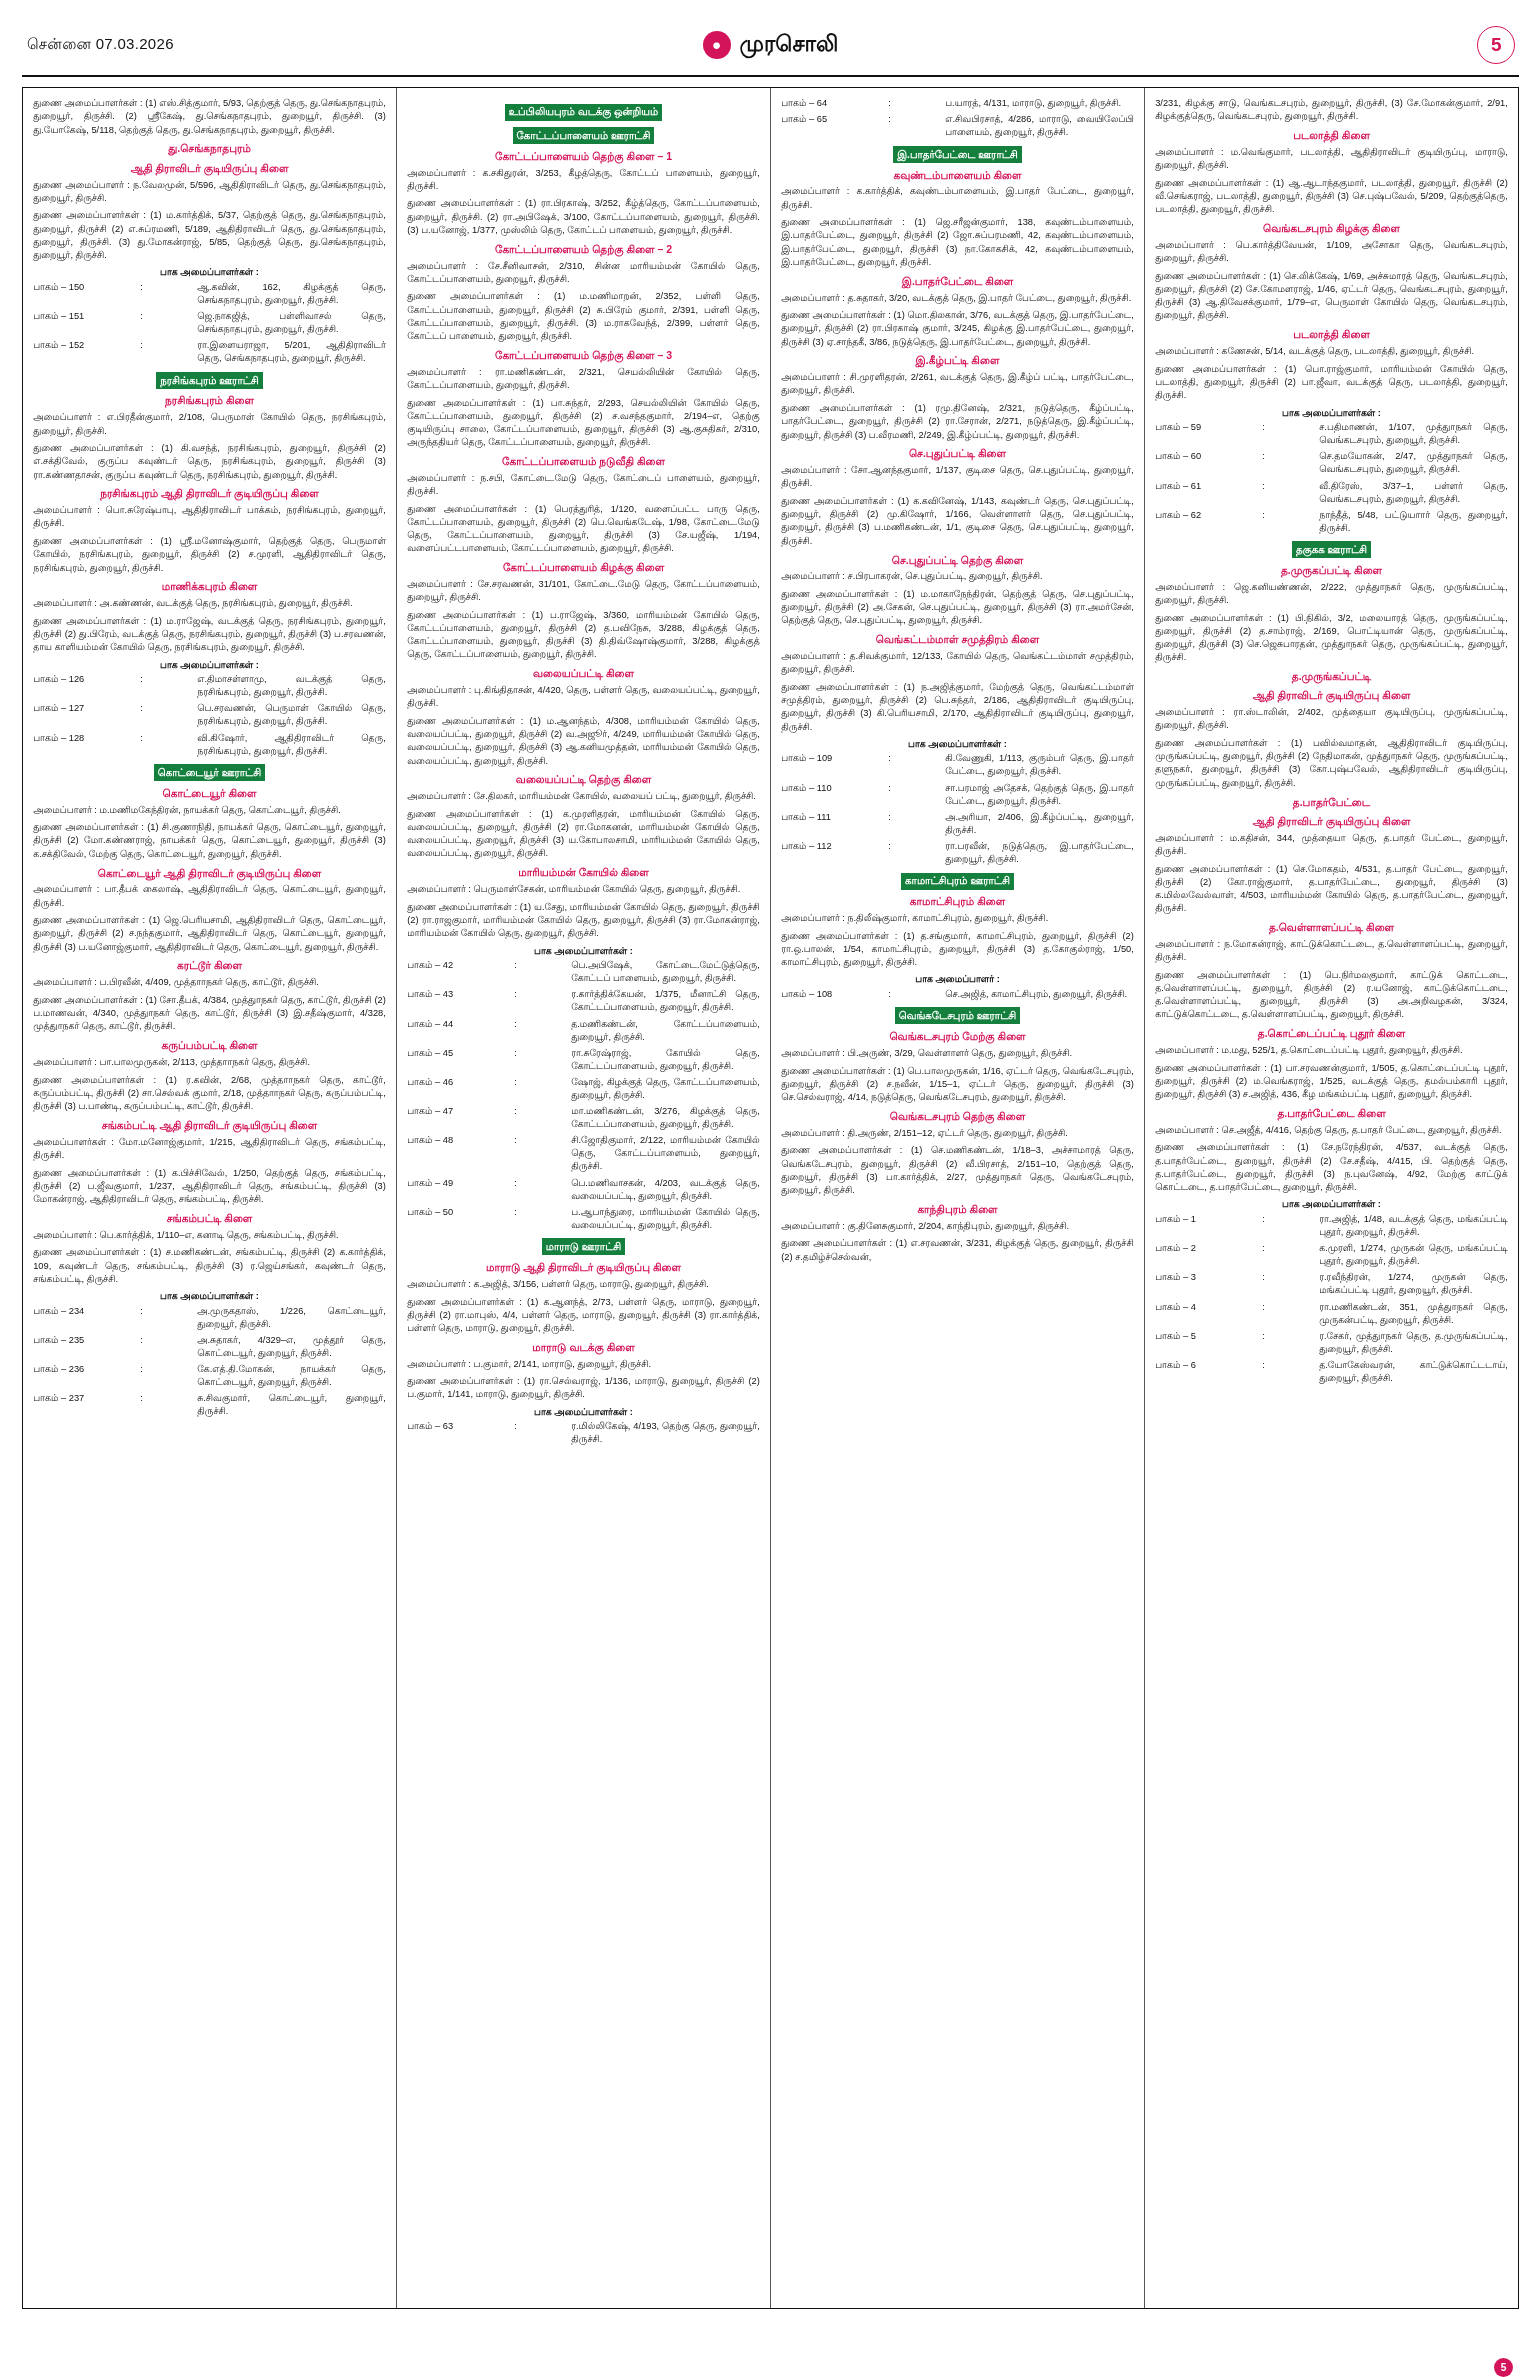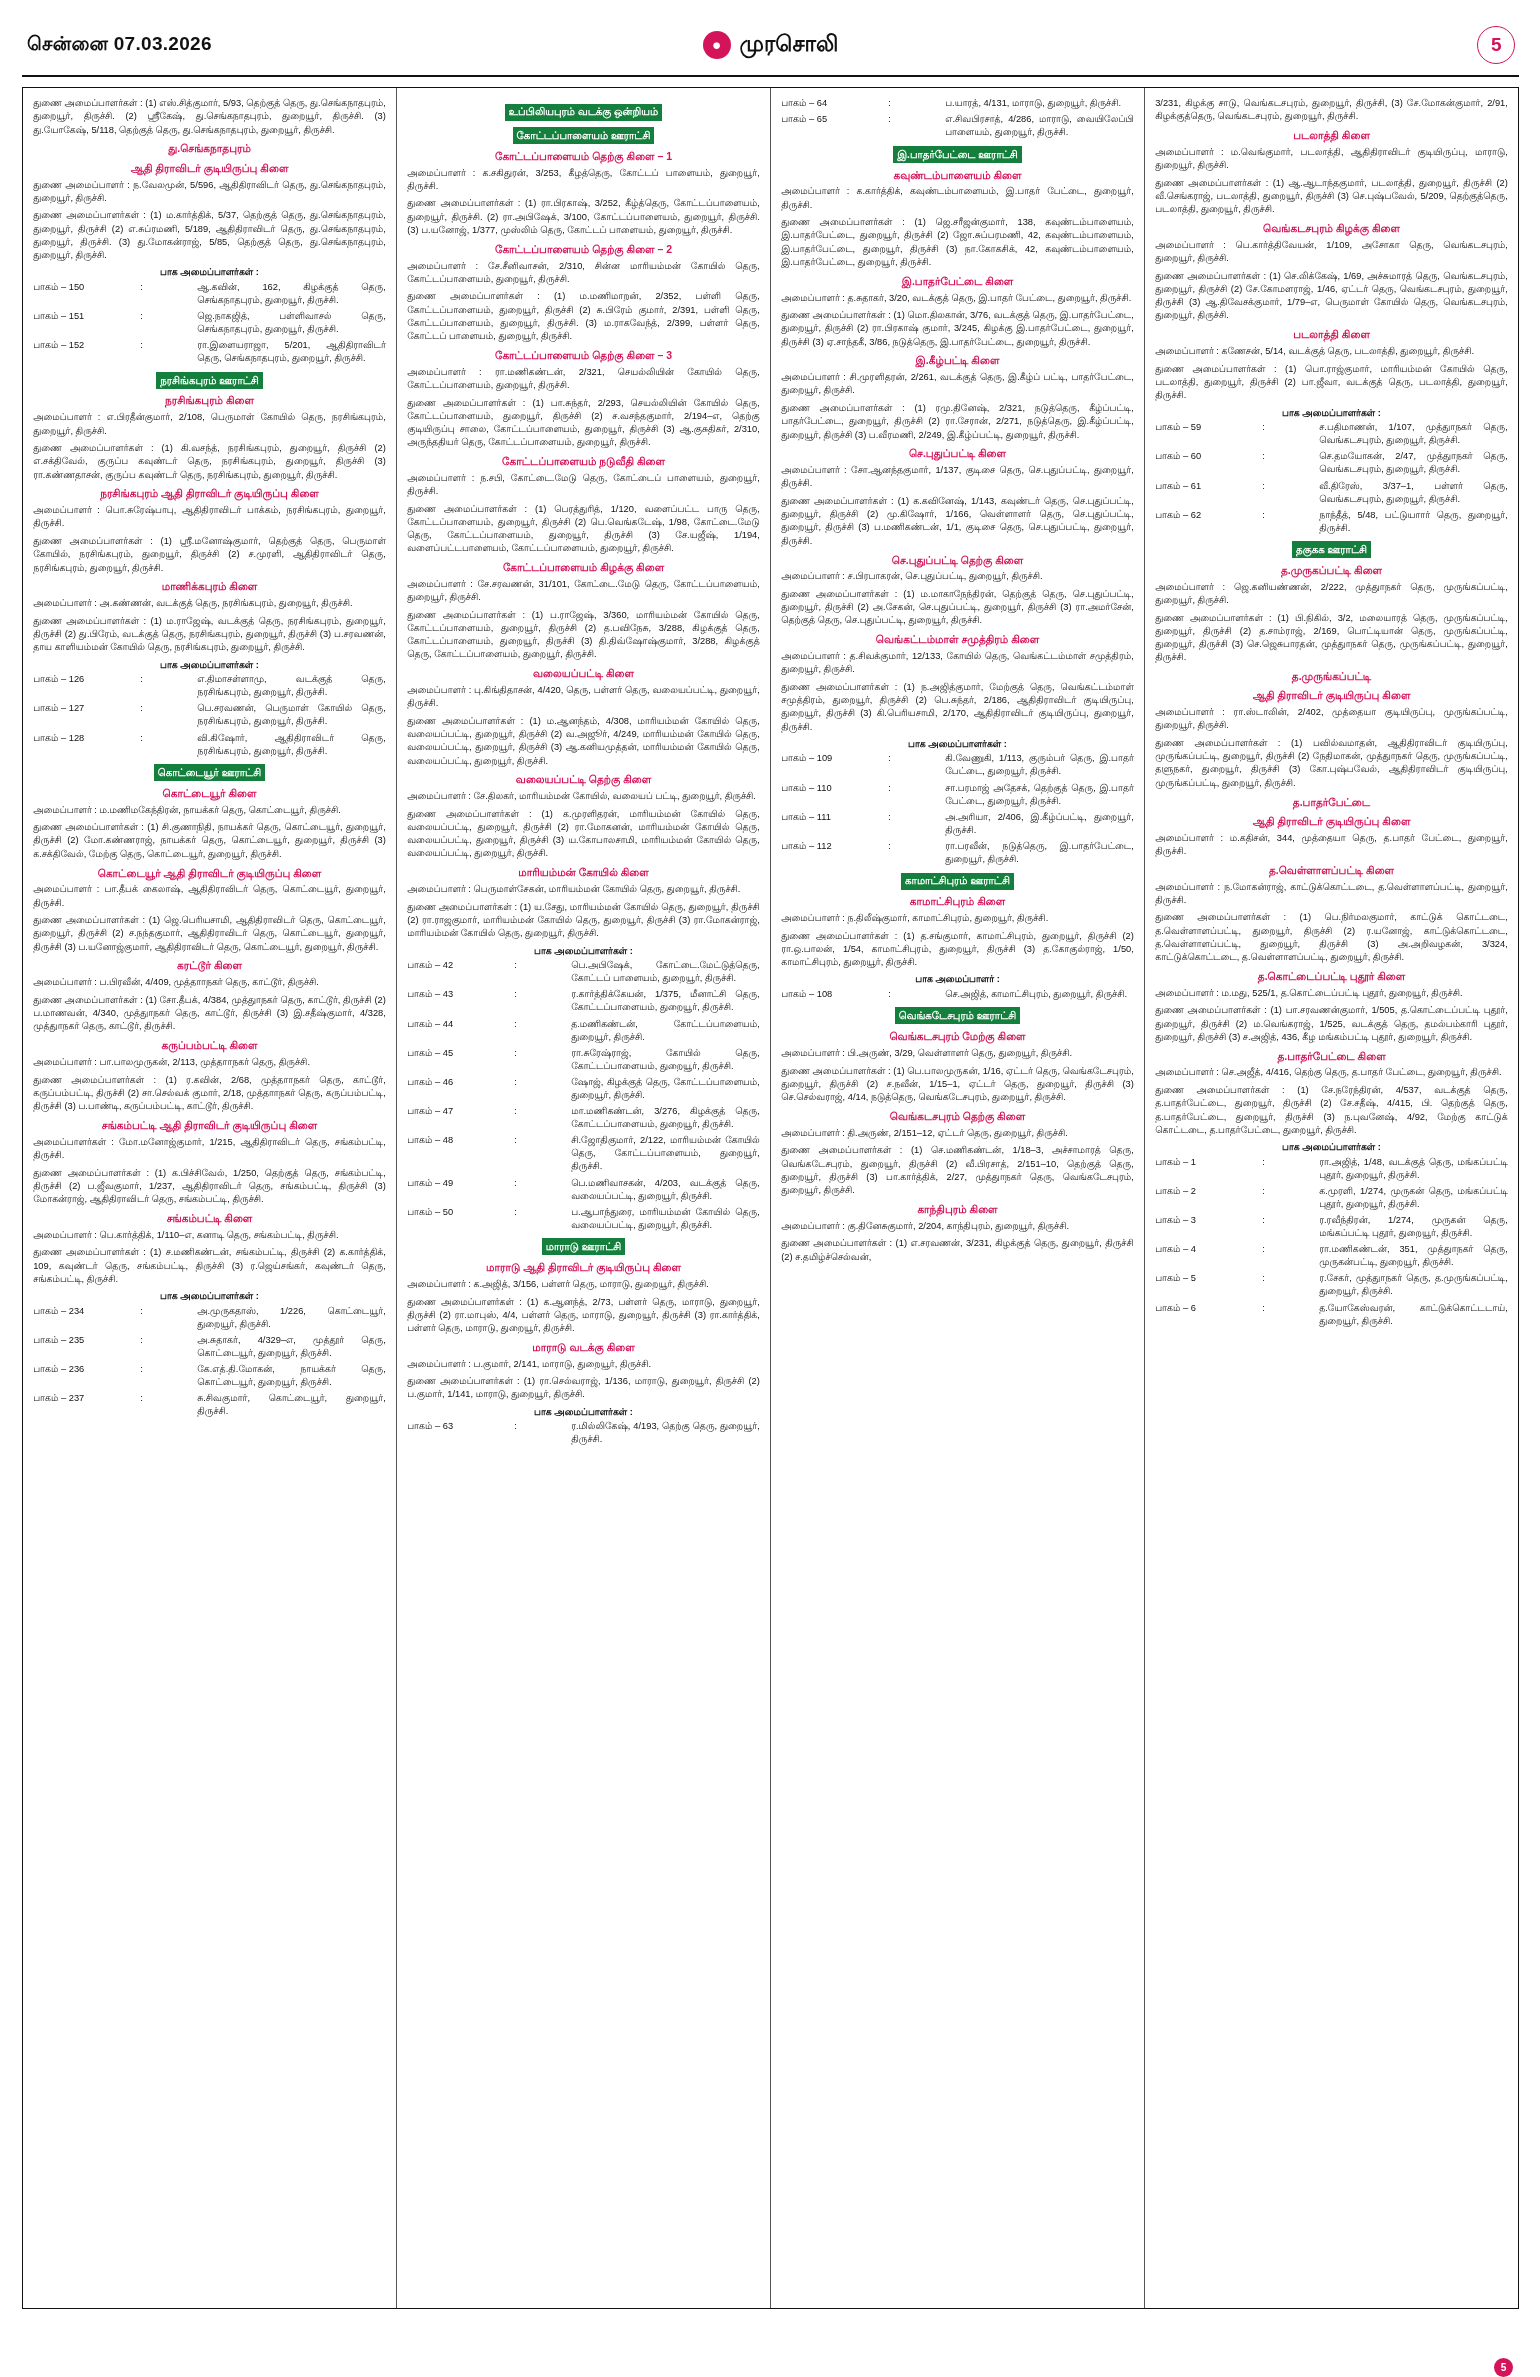--- a/index.html
+++ b/index.html
@@ -21,22 +21,22 @@
   .masthead{
     position:relative;
     height:61px;
     margin:14px 22px 0 22px;
     border-bottom:2.6px double #111;
     display:flex;
     align-items:center;
     justify-content:space-between;
   }
   .masthead-left{
-    font-size:19px;
-    font-weight:bold;
+    font-size:15px;
+    font-weight:normal;
     letter-spacing:0.3px;
     color:#111;
     white-space:nowrap;
     padding-left:5.1px;
   }
   .masthead-center{
     display:flex;
     align-items:center;
     gap:9px;
     position:absolute;
@@ -437,20 +437,21 @@
         <div class="heading-red">த.முருகப்பட்டி கிளை</div>
         <p class="para">அமைப்பாளர் : ஜெ.கனியண்ணன், 2/222, முத்துாநகர் தெரு, முருங்கப்பட்டி, துறையூர், திருச்சி.</p>
         <p class="para">துணை அமைப்பாளர்கள் : (1) பி.நிகில், 3/2, மலையாரத் தெரு, முருங்கப்பட்டி, துறையூர், திருச்சி (2) த.சாம்ராஜ், 2/169, பொட்டியான் தெரு, முருங்கப்பட்டி, துறையூர், திருச்சி (3) செ.ஜெசுபாரதன், முத்துாநகர் தெரு, முருங்கப்பட்டி, துறையூர், திருச்சி.</p>
         <div class="heading-red">த.முருங்கப்பட்டி</div>
         <div class="heading-red">ஆதி திராவிடர் குடியிருப்பு கிளை</div>
         <p class="para">அமைப்பாளர் : ரா.ஸ்டாலின், 2/402, முத்தையா குடியிருப்பு, முருங்கப்பட்டி, துறையூர், திருச்சி.</p>
         <p class="para">துணை அமைப்பாளர்கள் : (1) பவில்வமாதன், ஆதிதிராவிடர் குடியிருப்பு, முருங்கப்பட்டி, துறையூர், திருச்சி (2) நேதிமாகன், முத்துாநகர் தெரு, முருங்கப்பட்டி, தளுநகர், துறையூர், திருச்சி (3) கோ.புஷ்பவேல், ஆதிதிராவிடர் குடியிருப்பு, முருங்கப்பட்டி, துறையூர், திருச்சி.</p>
         <div class="heading-red">த.பாதர்பேட்டை</div>
         <div class="heading-red">ஆதி திராவிடர் குடியிருப்பு கிளை</div>
         <p class="para">அமைப்பாளர் : ம.கதிசன், 344, முத்தையா தெரு, த.பாதர் பேட்டை, துறையூர், திருச்சி.</p>
+        <p class="para">துணை அமைப்பாளர்கள் : (1) செ.மோகதம், 4/531, த.பாதர் பேட்டை, துறையூர், திருச்சி (2) கோ.ராஜ்குமார், த.பாதர்பேட்டை, துறையூர், திருச்சி (3) க.மில்லவேல்வாள், 4/503, மாரியம்மன் கோயில் தெரு, த.பாதர்பேட்டை, துறையூர், திருச்சி.</p>
         <div class="heading-red">த.வெள்ளாளப்பட்டி கிளை</div>
         <p class="para">அமைப்பாளர் : ந.மோகன்ராஜ், காட்டுக்கொட்டடை, த.வெள்ளாளப்பட்டி, துறையூர், திருச்சி.</p>
         <p class="para">துணை அமைப்பாளர்கள் : (1) பெ.நிர்மலகுமார், காட்டுக் கொட்டடை, த.வெள்ளாளப்பட்டி, துறையூர், திருச்சி (2) ர.யனோஜ், காட்டுக்கொட்டடை, த.வெள்ளாளப்பட்டி, துறையூர், திருச்சி (3) அ.அறிவழகன், 3/324, காட்டுக்கொட்டடை, த.வெள்ளாளப்பட்டி, துறையூர், திருச்சி.</p>
         <div class="heading-red">த.கொட்டைப்பட்டி புதூர் கிளை</div>
         <p class="para">அமைப்பாளர் : ம.மது, 525/1, த.கொட்டைப்பட்டி புதூர், துறையூர், திருச்சி.</p>
         <p class="para">துணை அமைப்பாளர்கள் : (1) பா.சரவணன்குமார், 1/505, த.கொட்டைப்பட்டி புதூர், துறையூர், திருச்சி (2) ம.வெங்கராஜ், 1/525, வடக்குத் தெரு, தமல்பம்காரி புதூர், துறையூர், திருச்சி (3) ச.அஜித், 436, கீழ மங்கம்பட்டி புதூர், துறையூர், திருச்சி.</p>
         <div class="heading-red">த.பாதர்பேட்டை கிளை</div>
         <p class="para">அமைப்பாளர் : செ.அஜீத், 4/416, தெற்கு தெரு, த.பாதர் பேட்டை, துறையூர், திருச்சி.</p>
         <p class="para">துணை அமைப்பாளர்கள் : (1) சே.நரேந்திரன், 4/537, வடக்குத் தெரு, த.பாதர்பேட்டை, துறையூர், திருச்சி (2) சே.சதீஷ், 4/415, பி. தெற்குத் தெரு, த.பாதர்பேட்டை, துறையூர், திருச்சி (3) ந.புவனேஷ், 4/92, மேற்கு காட்டுக் கொட்டடை, த.பாதர்பேட்டை, துறையூர், திருச்சி.</p>
         <div class="pak-title">பாக அமைப்பாளர்கள் :</div>

